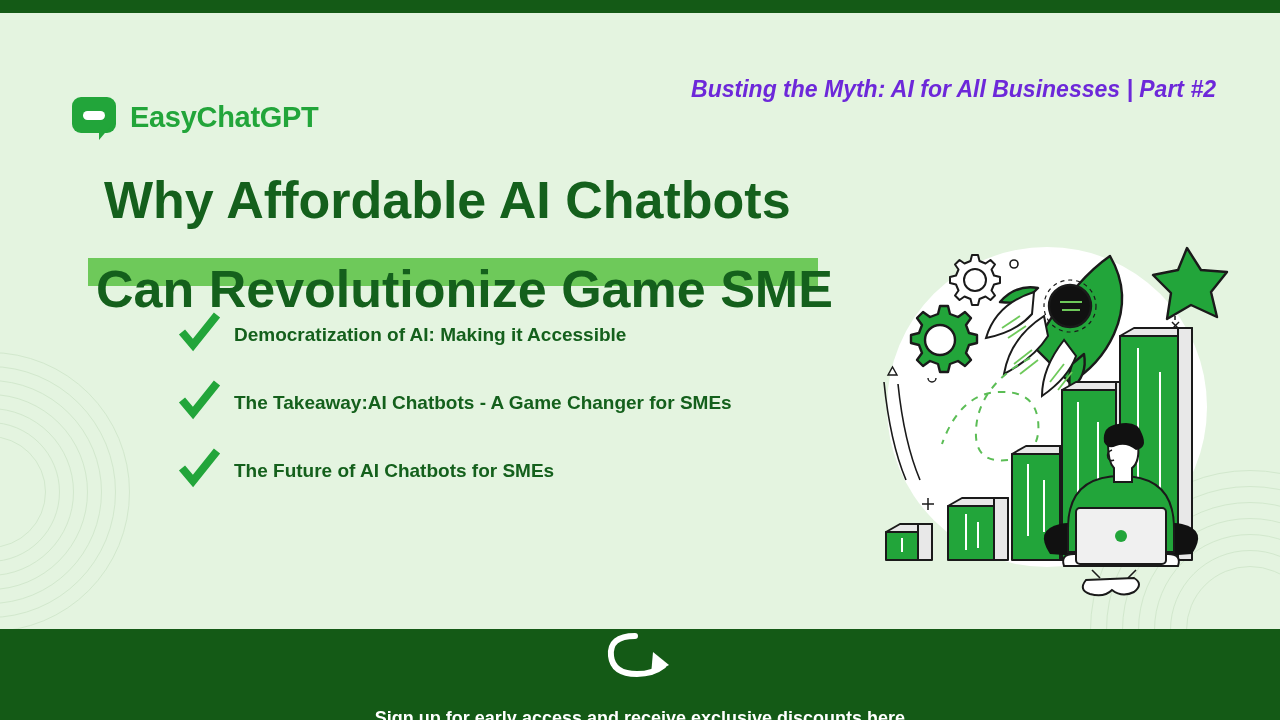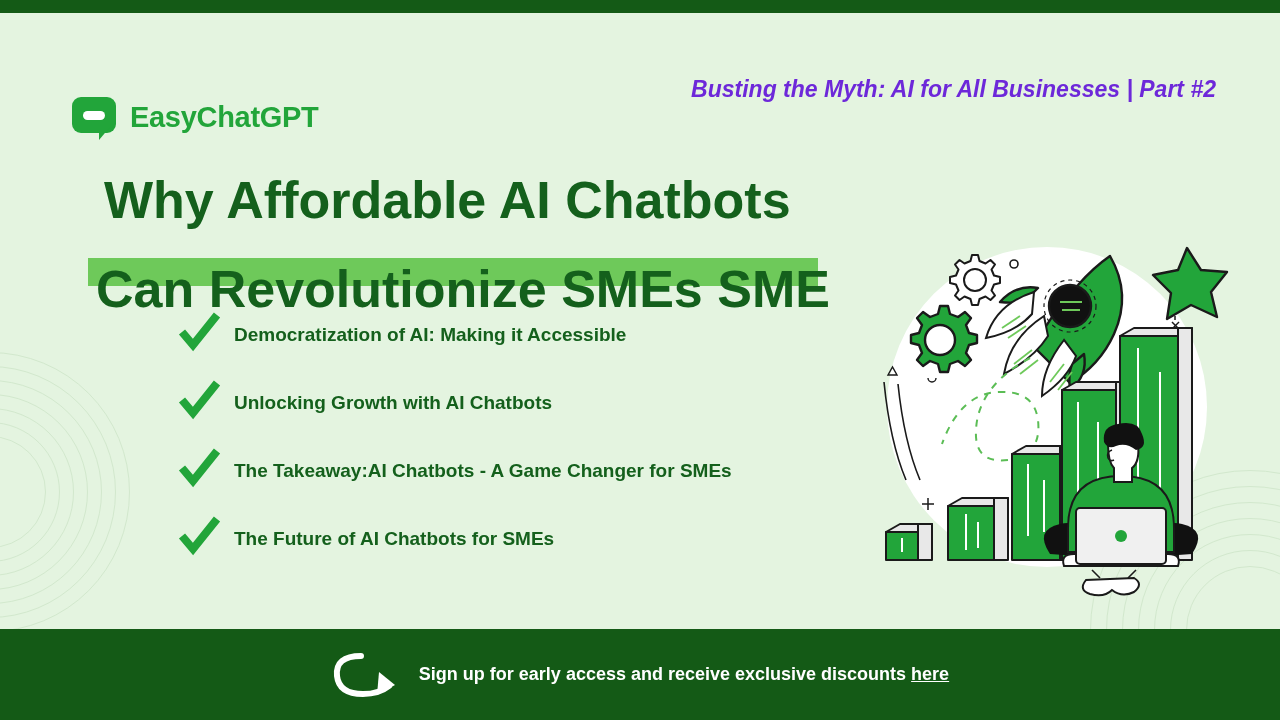--- a/index.html
+++ b/index.html
@@ -41,21 +41,21 @@
   .title-line.l2 { position:relative; z-index:2; }
 
   .bullets { position:absolute; left:176px; top:312px; width:680px; }
   .bullet { display:flex; align-items:flex-end; margin-bottom:26px; }
   .check { width:46px; height:46px; flex:0 0 46px; margin-right:12px; margin-top:-4px; }
   .bullet-text { font-size:19px; font-weight:bold; color:#14601c; line-height:38px; padding-top:4px; max-width:590px; }
 
   .art { position:absolute; left:862px; top:232px; width:380px; height:368px; }
 
   .footer-inner { position:absolute; left:0; top:629px; width:1280px; height:91px;
-                  display:flex; align-items:center; justify-content:center; gap:18px; }
+                  display:flex; align-items:center; justify-content:center; gap:18px;flex-direction:column; }
   .footer-arrow { width:70px; height:46px; flex:0 0 70px; }
   .footer-text { font-size:18px; font-weight:bold; color:#ffffff; }
   .footer-link { color:#ffffff; text-decoration:underline; }
 </style>
 </head>
 <body>
 
 <div class="slide">
 
   <div class="top-bar"></div>
@@ -87,35 +87,29 @@
       <div class="logo-dot"></div>
     </div>
     <div class="logo-text">EasyChatGPT</div>
   </div>
 
   <div class="kicker">Busting the Myth: AI for All Businesses | Part #2</div>
 
   <div class="highlight-band"></div>
   <div class="title">
     <div class="title-line l1">Why Affordable AI Chatbots</div>
-    <div class="title-line l2">Can Revolutionize SMEs SME</div>
+    <div class="title-line l2">Can Revolutionize Game SME</div>
   </div>
 
   <div class="bullets">
     <div class="bullet">
       <svg class="check" viewBox="0 0 46 46">
         <path d="M6 24 L17 37 L41 7" stroke="#22a53a" stroke-width="8" fill="none" stroke-linecap="butt" stroke-linejoin="miter"></path>
       </svg>
       <div class="bullet-text">Democratization of AI: Making it Accessible</div>
-    </div>
-    <div class="bullet">
-      <svg class="check" viewBox="0 0 46 46">
-        <path d="M6 24 L17 37 L41 7" stroke="#22a53a" stroke-width="8" fill="none" stroke-linecap="butt" stroke-linejoin="miter"></path>
-      </svg>
-      <div class="bullet-text">Unlocking Growth with AI Chatbots</div>
     </div>
     <div class="bullet">
       <svg class="check" viewBox="0 0 46 46">
         <path d="M6 24 L17 37 L41 7" stroke="#22a53a" stroke-width="8" fill="none" stroke-linecap="butt" stroke-linejoin="miter"></path>
       </svg>
       <div class="bullet-text">The Takeaway:AI Chatbots - A Game Changer for SMEs</div>
     </div>
     <div class="bullet">
       <svg class="check" viewBox="0 0 46 46">
         <path d="M6 24 L17 37 L41 7" stroke="#22a53a" stroke-width="8" fill="none" stroke-linecap="butt" stroke-linejoin="miter"></path>

